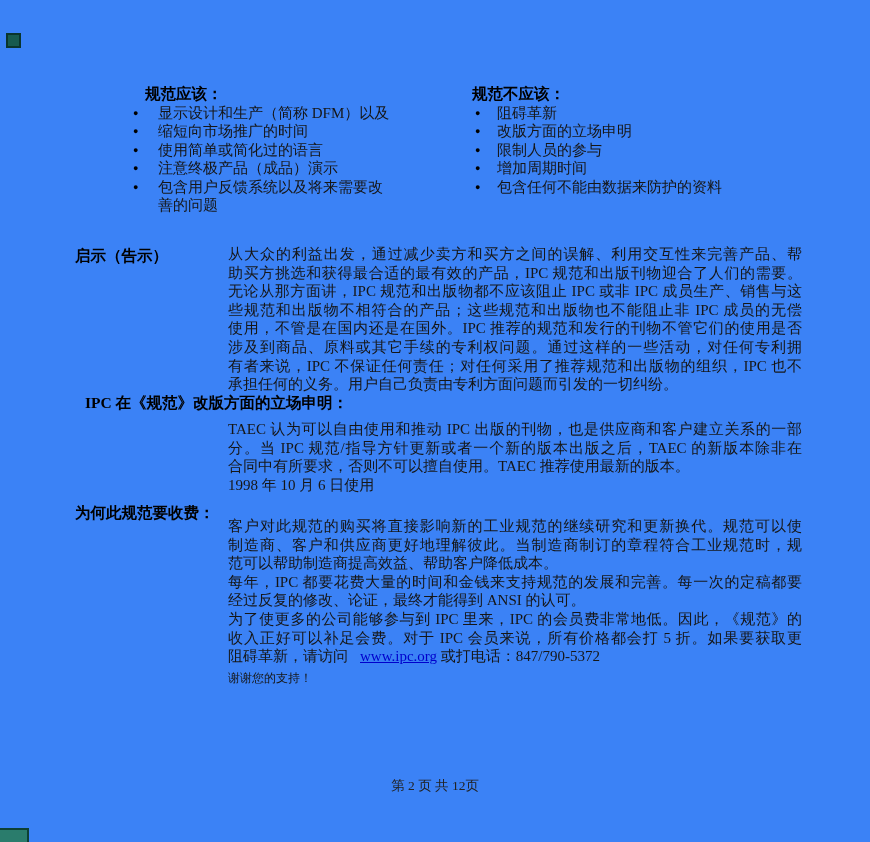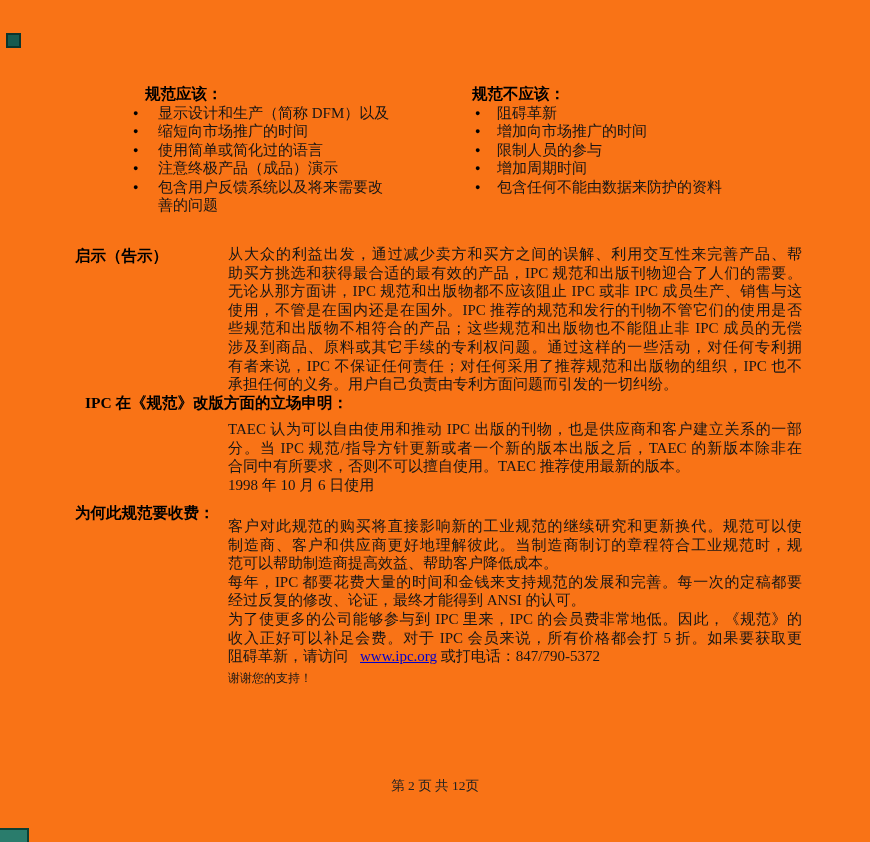--- a/index.html
+++ b/index.html
@@ -1,20 +1,20 @@
 <!DOCTYPE html>
 <html><head>
 <meta charset="utf-8">
 <style>
   html,body{margin:0;padding:0;}
   body{background:#ffffff;}
   #page{
     position:relative;
     width:870px;height:842px;
-    background:#f97316;
+    background:#3b82f6;
     font-family:"Liberation Serif","DejaVu Serif",serif;
     color:#161616;
     overflow:hidden;
   }
   .abs{position:absolute;}
   
   #marker-top-left{
     left:6px;top:33px;width:15px;height:15px;
     background:#175a4f;border:2px solid #0a352d;box-sizing:border-box;
   }
@@ -97,21 +97,21 @@
     <div class="list-title">规范不应该：</div>
     <div class="li">
       <span class="bullet">●</span>
       <span class="li-text">
           <span class="ln">阻碍革新</span>
         </span>
     </div>
     <div class="li">
       <span class="bullet">●</span>
       <span class="li-text">
-          <span class="ln">增加向市场推广的时间</span>
+          <span class="ln">改版方面的立场申明</span>
         </span>
     </div>
     <div class="li">
       <span class="bullet">●</span>
       <span class="li-text">
           <span class="ln">限制人员的参与</span>
         </span>
     </div>
     <div class="li">
       <span class="bullet">●</span>
@@ -125,22 +125,22 @@
           <span class="ln">包含任何不能由数据来防护的资料</span>
         </span>
     </div>
   </div>
 
   <div class="abs sec-label" id="insight-label">启示（告示）</div>
   <div class="abs body-block" id="insight-body">
     <div class="jl">从大众的利益出发，通过减少卖方和买方之间的误解、利用交互性来完善产品、帮</div>
     <div class="jl">助买方挑选和获得最合适的最有效的产品，IPC 规范和出版刊物迎合了人们的需要。</div>
     <div class="jl">无论从那方面讲，IPC 规范和出版物都不应该阻止 IPC 或非 IPC 成员生产、销售与这</div>
+    <div class="jl">些规范和出版物不相符合的产品；这些规范和出版物也不能阻止非 IPC 成员的无偿</div>
     <div class="jl">使用，不管是在国内还是在国外。IPC 推荐的规范和发行的刊物不管它们的使用是否</div>
-    <div class="jl">些规范和出版物不相符合的产品；这些规范和出版物也不能阻止非 IPC 成员的无偿</div>
     <div class="jl">涉及到商品、原料或其它手续的专利权问题。通过这样的一些活动，对任何专利拥</div>
     <div class="jl">有者来说，IPC 不保证任何责任；对任何采用了推荐规范和出版物的组织，IPC 也不</div>
     <div class="ll">承担任何的义务。用户自己负责由专利方面问题而引发的一切纠纷。</div>
   </div>
 
   <div class="abs sec-label" id="stance-heading">IPC 在《规范》改版方面的立场申明：</div>
   <div class="abs body-block" id="stance-body">
     <div class="jl">TAEC 认为可以自由使用和推动 IPC 出版的刊物，也是供应商和客户建立关系的一部</div>
     <div class="jl">分。当 IPC 规范/指导方针更新或者一个新的版本出版之后，TAEC 的新版本除非在</div>
     <div class="ll">合同中有所要求，否则不可以擅自使用。TAEC 推荐使用最新的版本。</div>

